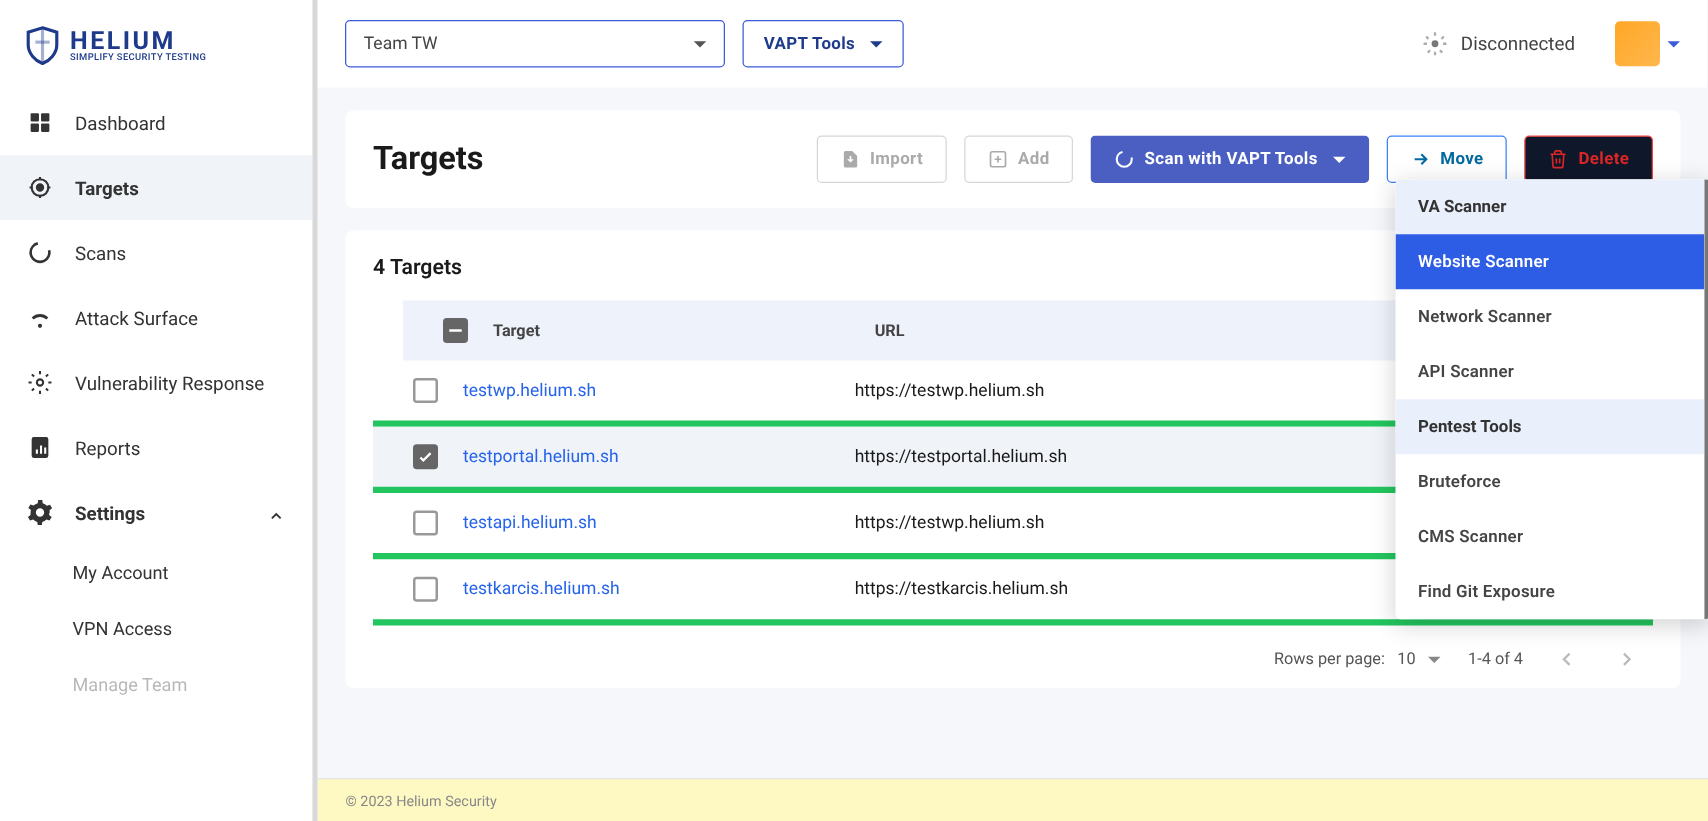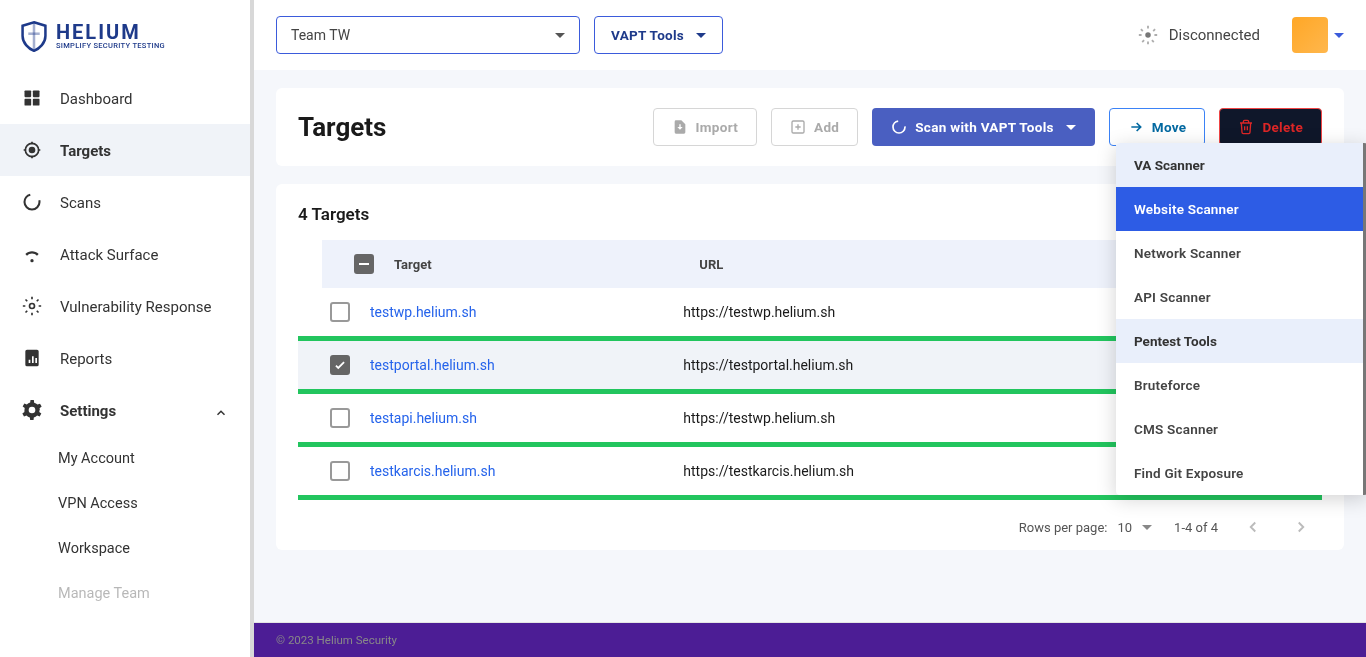--- a/index.html
+++ b/index.html
@@ -65,21 +65,21 @@
 
 .footer-row { display: flex; align-items: center; justify-content: flex-end; gap: 22px; padding: 14px 8px 0; font-size: 13px; color: #555; }
 .rows-sel { display: flex; align-items: center; gap: 10px; }
 .page-btn { color: #bbb; cursor: pointer; padding: 4px; }
 
 .dropdown-menu { position: absolute; top: 55px; left: 840px; width: 252px; background: #fff; border-radius: 4px; box-shadow: 0 4px 20px rgba(0,0,0,0.18); border-right: 5px solid #777; overflow: hidden; z-index: 100; }
 .menu-header { background: #e9effb; padding: 14px 18px; font-size: 13.5px; font-weight: 700; color: #333; }
 .menu-item { padding: 14px 18px; font-size: 13.5px; font-weight: 600; color: #444; cursor: pointer; letter-spacing: 0.2px; }
 .menu-item.selected { background: #2d5ce5; color: #fff; }
 
-.copyright { position: absolute; bottom: 0; left: 0; right: 0; padding: 10px 22px; font-size: 11.5px; color: #888; background: #4c1d95; border-top: 1px solid #e4e4e4; }
+.copyright { position: absolute; bottom: 0; left: 0; right: 0; padding: 10px 22px; font-size: 11.5px; color: #888; background: #fef9c3; border-top: 1px solid #e4e4e4; }
 
 svg { display: block; }
 </style>
 </head>
 <body>
 
 <div class="app">
   <aside class="sidebar">
     <div class="logo">
       <svg class="logo-icon" viewBox="0 0 24 28" fill="none" stroke="currentColor" stroke-width="2.2">
@@ -162,21 +162,20 @@
       <span>Settings</span>
       <span class="chevron">
           <svg width="14" height="14" viewBox="0 0 24 24" fill="none" stroke="currentColor" stroke-width="2.5">
             <path d="M6 15l6-6 6 6"></path>
           </svg>
         </span>
     </div>
 
     <div class="sub-item">My Account</div>
     <div class="sub-item">VPN Access</div>
-    <div class="sub-item">Workspace</div>
     <div class="sub-item" style="opacity:0.35">Manage Team</div>
   </aside>
 
   <div class="main">
     <div class="topbar">
       <div class="selector team">
         <span>Team TW</span>
         <span class="triangle-down"></span>
       </div>
       <div class="selector tools">

